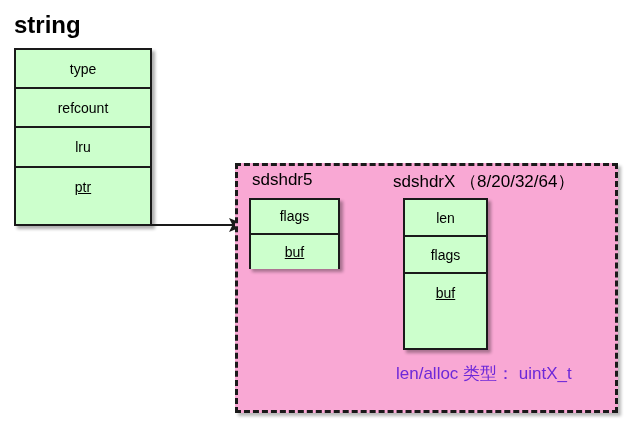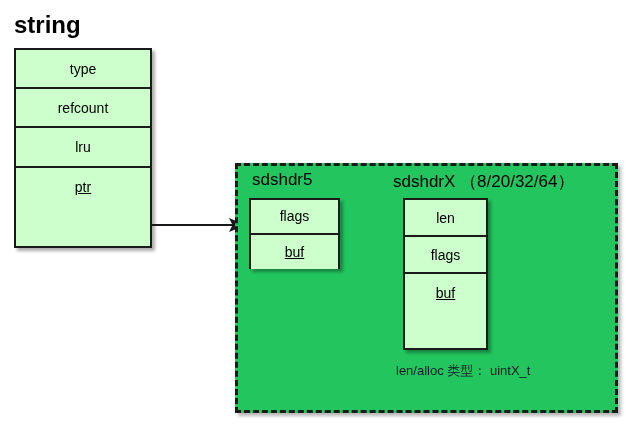--- a/index.html
+++ b/index.html
@@ -56,21 +56,21 @@
   }
   .struct-row:last-child {
     border-bottom: none;
     text-decoration: underline;
   }
 
   #string-struct {
     left: 14px;
     top: 48px;
     width: 138px;
-    height: 200px;
+    height: 178px;
   }
   #string-struct .struct-row {
     height: 39.2px;
   }
 
   
   #ptr-arrow {
     position: absolute;
     left: 150px;
     top: 210px;
@@ -80,21 +80,21 @@
   }
 
   
   #sds-container {
     position: absolute;
     left: 235px;
     top: 163px;
     width: 383px;
     height: 250px;
     box-sizing: border-box;
-    background: #22c55e;
+    background: #f9a8d4;
     border: 3px dashed #1a1a1a;
     box-shadow: 3px 3px 3px rgba(0,0,0,0.28);
   }
 
   .sds-label {
     position: absolute;
     font-size: 17px;
     color: #000000;
     white-space: nowrap;
   }
@@ -119,22 +119,22 @@
     height: 152px;
   }
   #sdshdrx-box .struct-row {
     height: 37px;
   }
 
   #sds-footnote {
     position: absolute;
     left: 396px;
     top: 362px;
-    font-size: 13px;
-    color: #0f172a;
+    font-size: 17px;
+    color: #6d28d9;
     white-space: nowrap;
   }
 </style>
 </head>
 <body>
 
 <div id="canvas">
 
   <div class="diagram-title">string</div>
 

